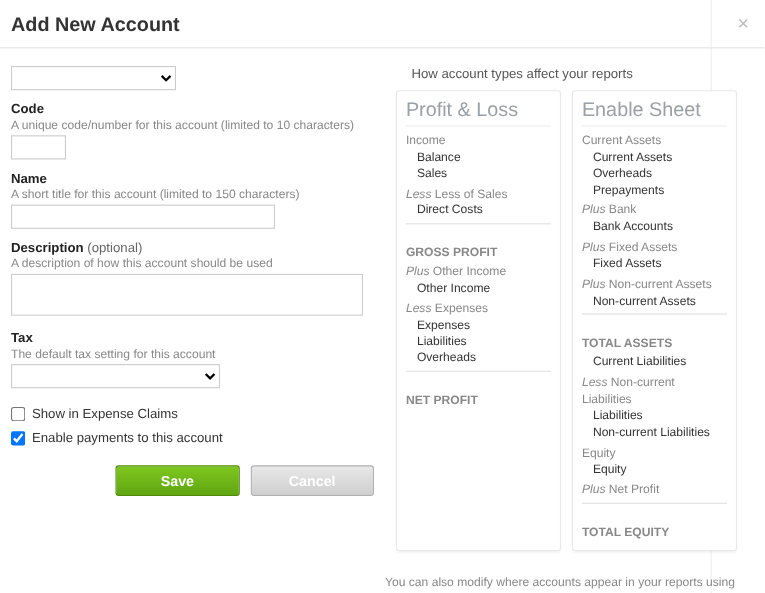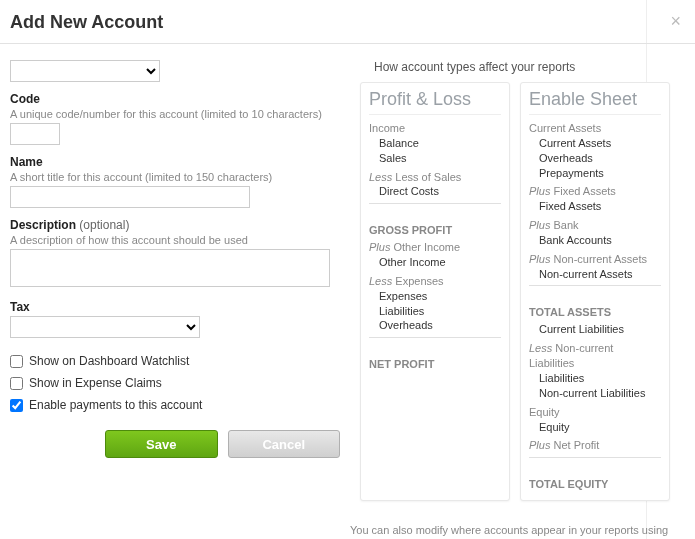--- a/index.html
+++ b/index.html
@@ -207,28 +207,25 @@
         <div class="field-label">
           <span>Description</span>
           <span class="optional">(optional)</span>
         </div>
         <div class="field-hint">A description of how this account should be used</div>
         <textarea class="desc" style=""></textarea>
       </div>
 
       <div class="field">
         <div class="field-label">Tax</div>
+        <div class="field-hint">The default tax setting for this account</div>
         <select class="select-tax"></select>
       </div>
 
       <div class="checks">
-        <label class="check-row">
-          <input type="checkbox" style="">
-          <span>Show on Dashboard Watchlist</span>
-        </label>
         <label class="check-row">
           <input type="checkbox" style="">
           <span>Show in Expense Claims</span>
         </label>
         <label class="check-row">
           <input type="checkbox" checked="" style="">
           <span>Enable payments to this account</span>
         </label>
       </div>
 
@@ -270,26 +267,26 @@
 
         <div class="panel">
           <div class="panel-title">Enable Sheet</div>
           <div class="grp">
             <div class="g-label">Current Assets</div>
             <div class="g-item">Current Assets</div>
             <div class="g-item">Overheads</div>
             <div class="g-item">Prepayments</div>
           </div>
           <div class="grp">
+            <div class="g-label"><span class="mod">Plus</span> <span>Bank</span></div>
+            <div class="g-item">Bank Accounts</div>
+          </div>
+          <div class="grp">
             <div class="g-label"><span class="mod">Plus</span> <span>Fixed Assets</span></div>
             <div class="g-item">Fixed Assets</div>
-          </div>
-          <div class="grp">
-            <div class="g-label"><span class="mod">Plus</span> <span>Bank</span></div>
-            <div class="g-item">Bank Accounts</div>
           </div>
           <div class="grp">
             <div class="g-label"><span class="mod">Plus</span> <span>Non-current Assets</span></div>
             <div class="g-item">Non-current Assets</div>
           </div>
           <div class="sep">TOTAL ASSETS</div>
           <div class="grp" style="margin-top:4px;">
             <div class="g-item">Current Liabilities</div>
           </div>
           <div class="grp">

